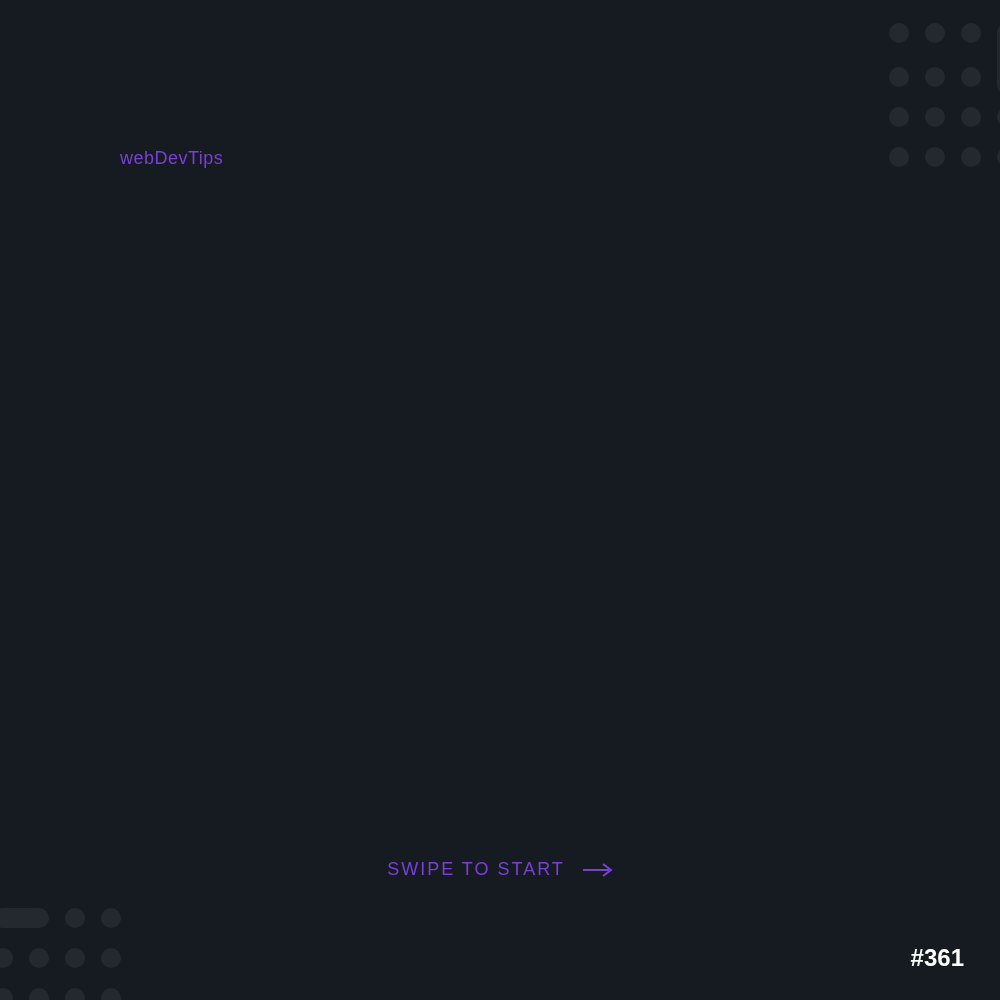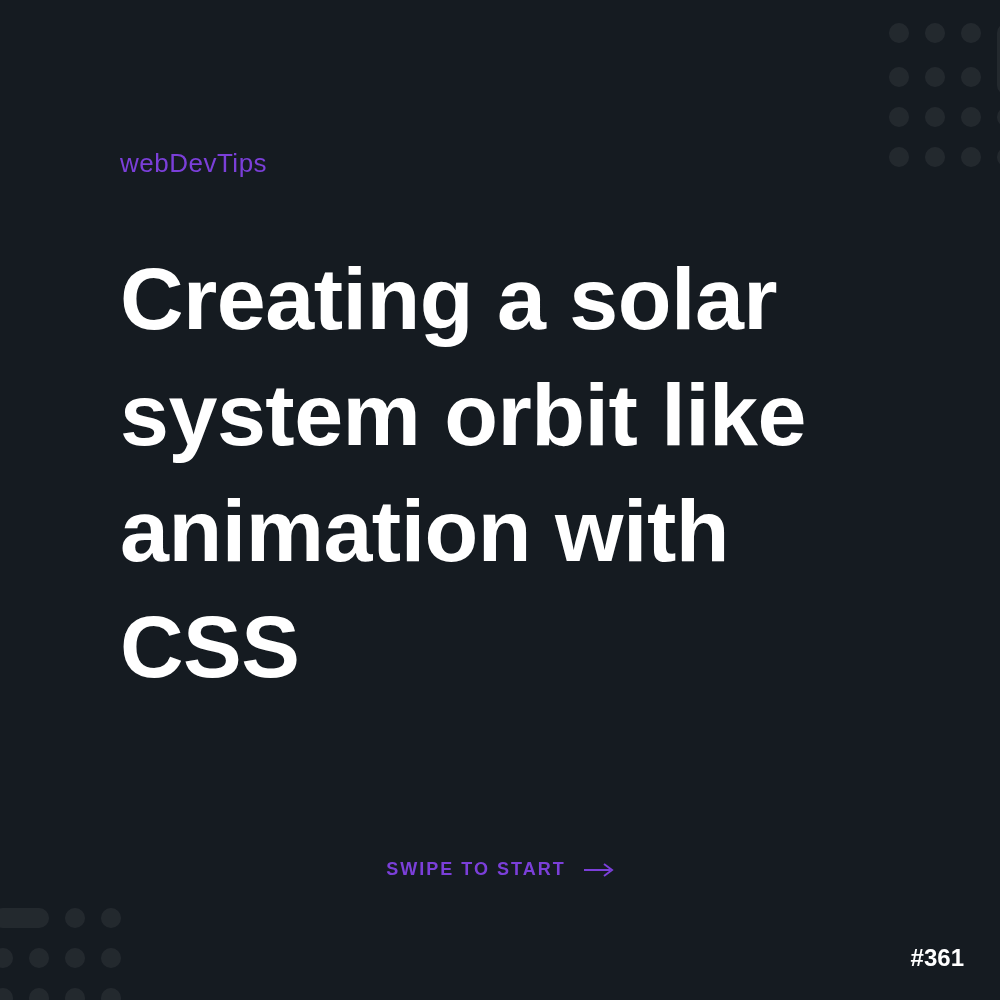--- a/index.html
+++ b/index.html
@@ -62,21 +62,21 @@
     
     .content {
       position: absolute;
       top: 148px;
       left: 120px;
       right: 80px;
     }
     
     .brand {
       color: #7b3fd9;
-      font-size: 26px;
+      font-size: 18px;
       font-weight: 500;
       letter-spacing: 0.5px;
     }
     
     .heading {
       color: #ffffff;
       font-size: 88px;
       font-weight: 800;
       line-height: 1.32;
       margin-top: 62px;
@@ -84,21 +84,21 @@
     }
     
     .swipe-cta {
       position: absolute;
       bottom: 120px;
       left: 0;
       right: 0;
       text-align: center;
       color: #7b3fd9;
       font-size: 18px;
-      font-weight: 700;
+      font-weight: 400;
       letter-spacing: 2px;
       display: flex;
       align-items: center;
       justify-content: center;
       gap: 16px;
     }
     
     .arrow-icon {
       display: inline-flex;
       align-items: center;
@@ -138,21 +138,20 @@
   <div>
     <span class="dot"></span><span class="dot"></span><span class="dot"></span><span class="dot"></span>
   </div>
   <div>
     <span class="dot"></span><span class="dot"></span><span class="dot"></span><span class="dot"></span>
   </div>
 </div>
 
 <div class="content">
   <div class="brand">webDevTips</div>
-  <h1 class="heading">Creating a solar system orbit like animation with CSS</h1>
 </div>
 
 <div class="swipe-cta">
   <span>SWIPE TO START</span>
   <span class="arrow-icon">
     <svg width="32" height="16" viewBox="0 0 32 16" fill="none">
       <line x1="2" y1="8" x2="28" y2="8" stroke="#7b3fd9" stroke-width="2"></line>
       <polyline points="22,2 30,8 22,14" stroke="#7b3fd9" stroke-width="2" fill="none"></polyline>
     </svg>
   </span>

